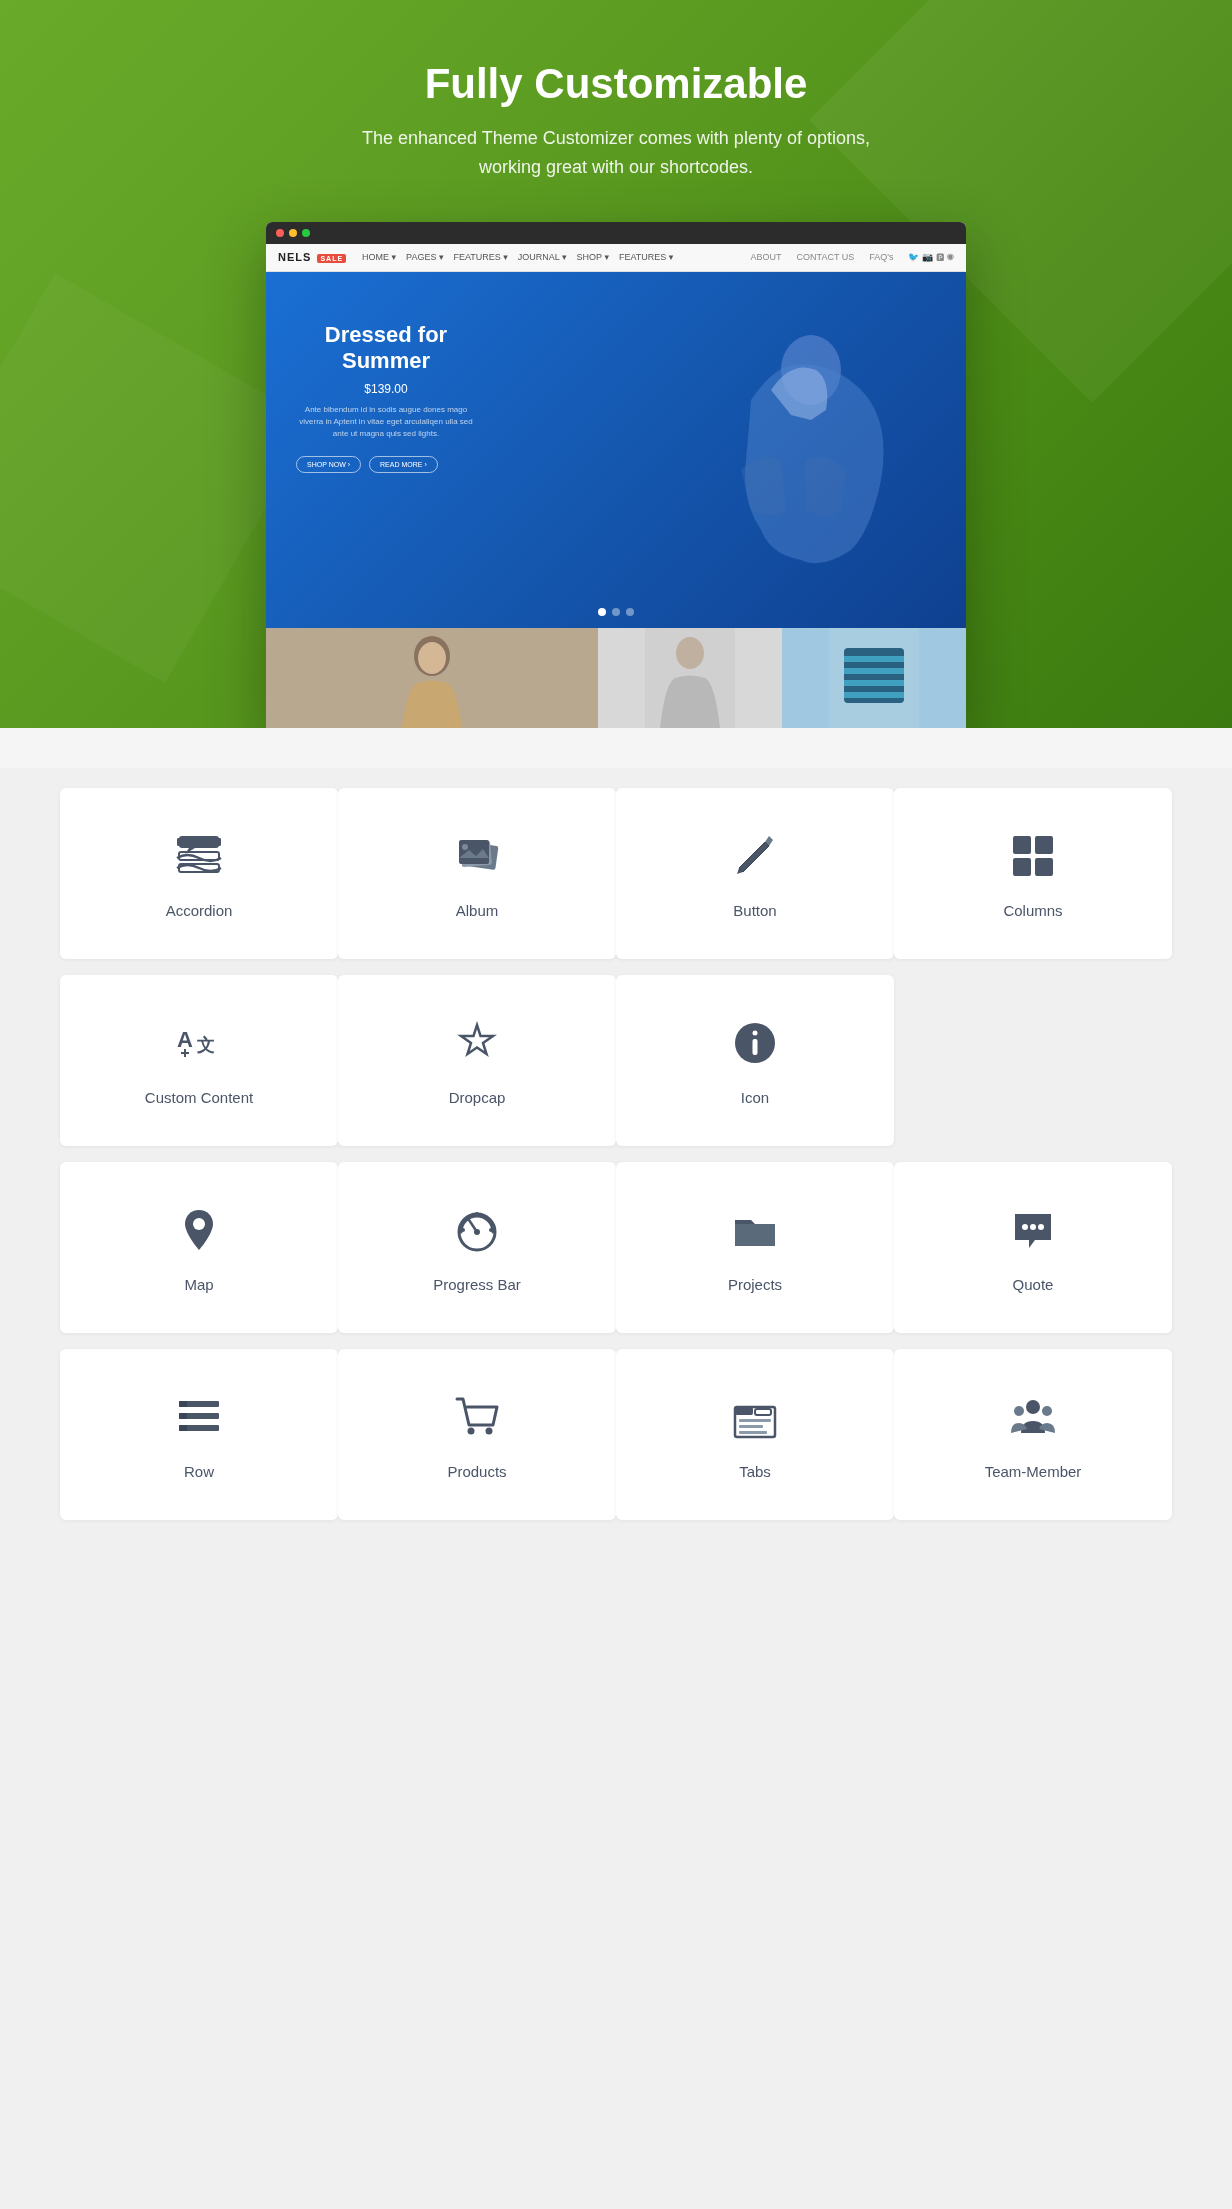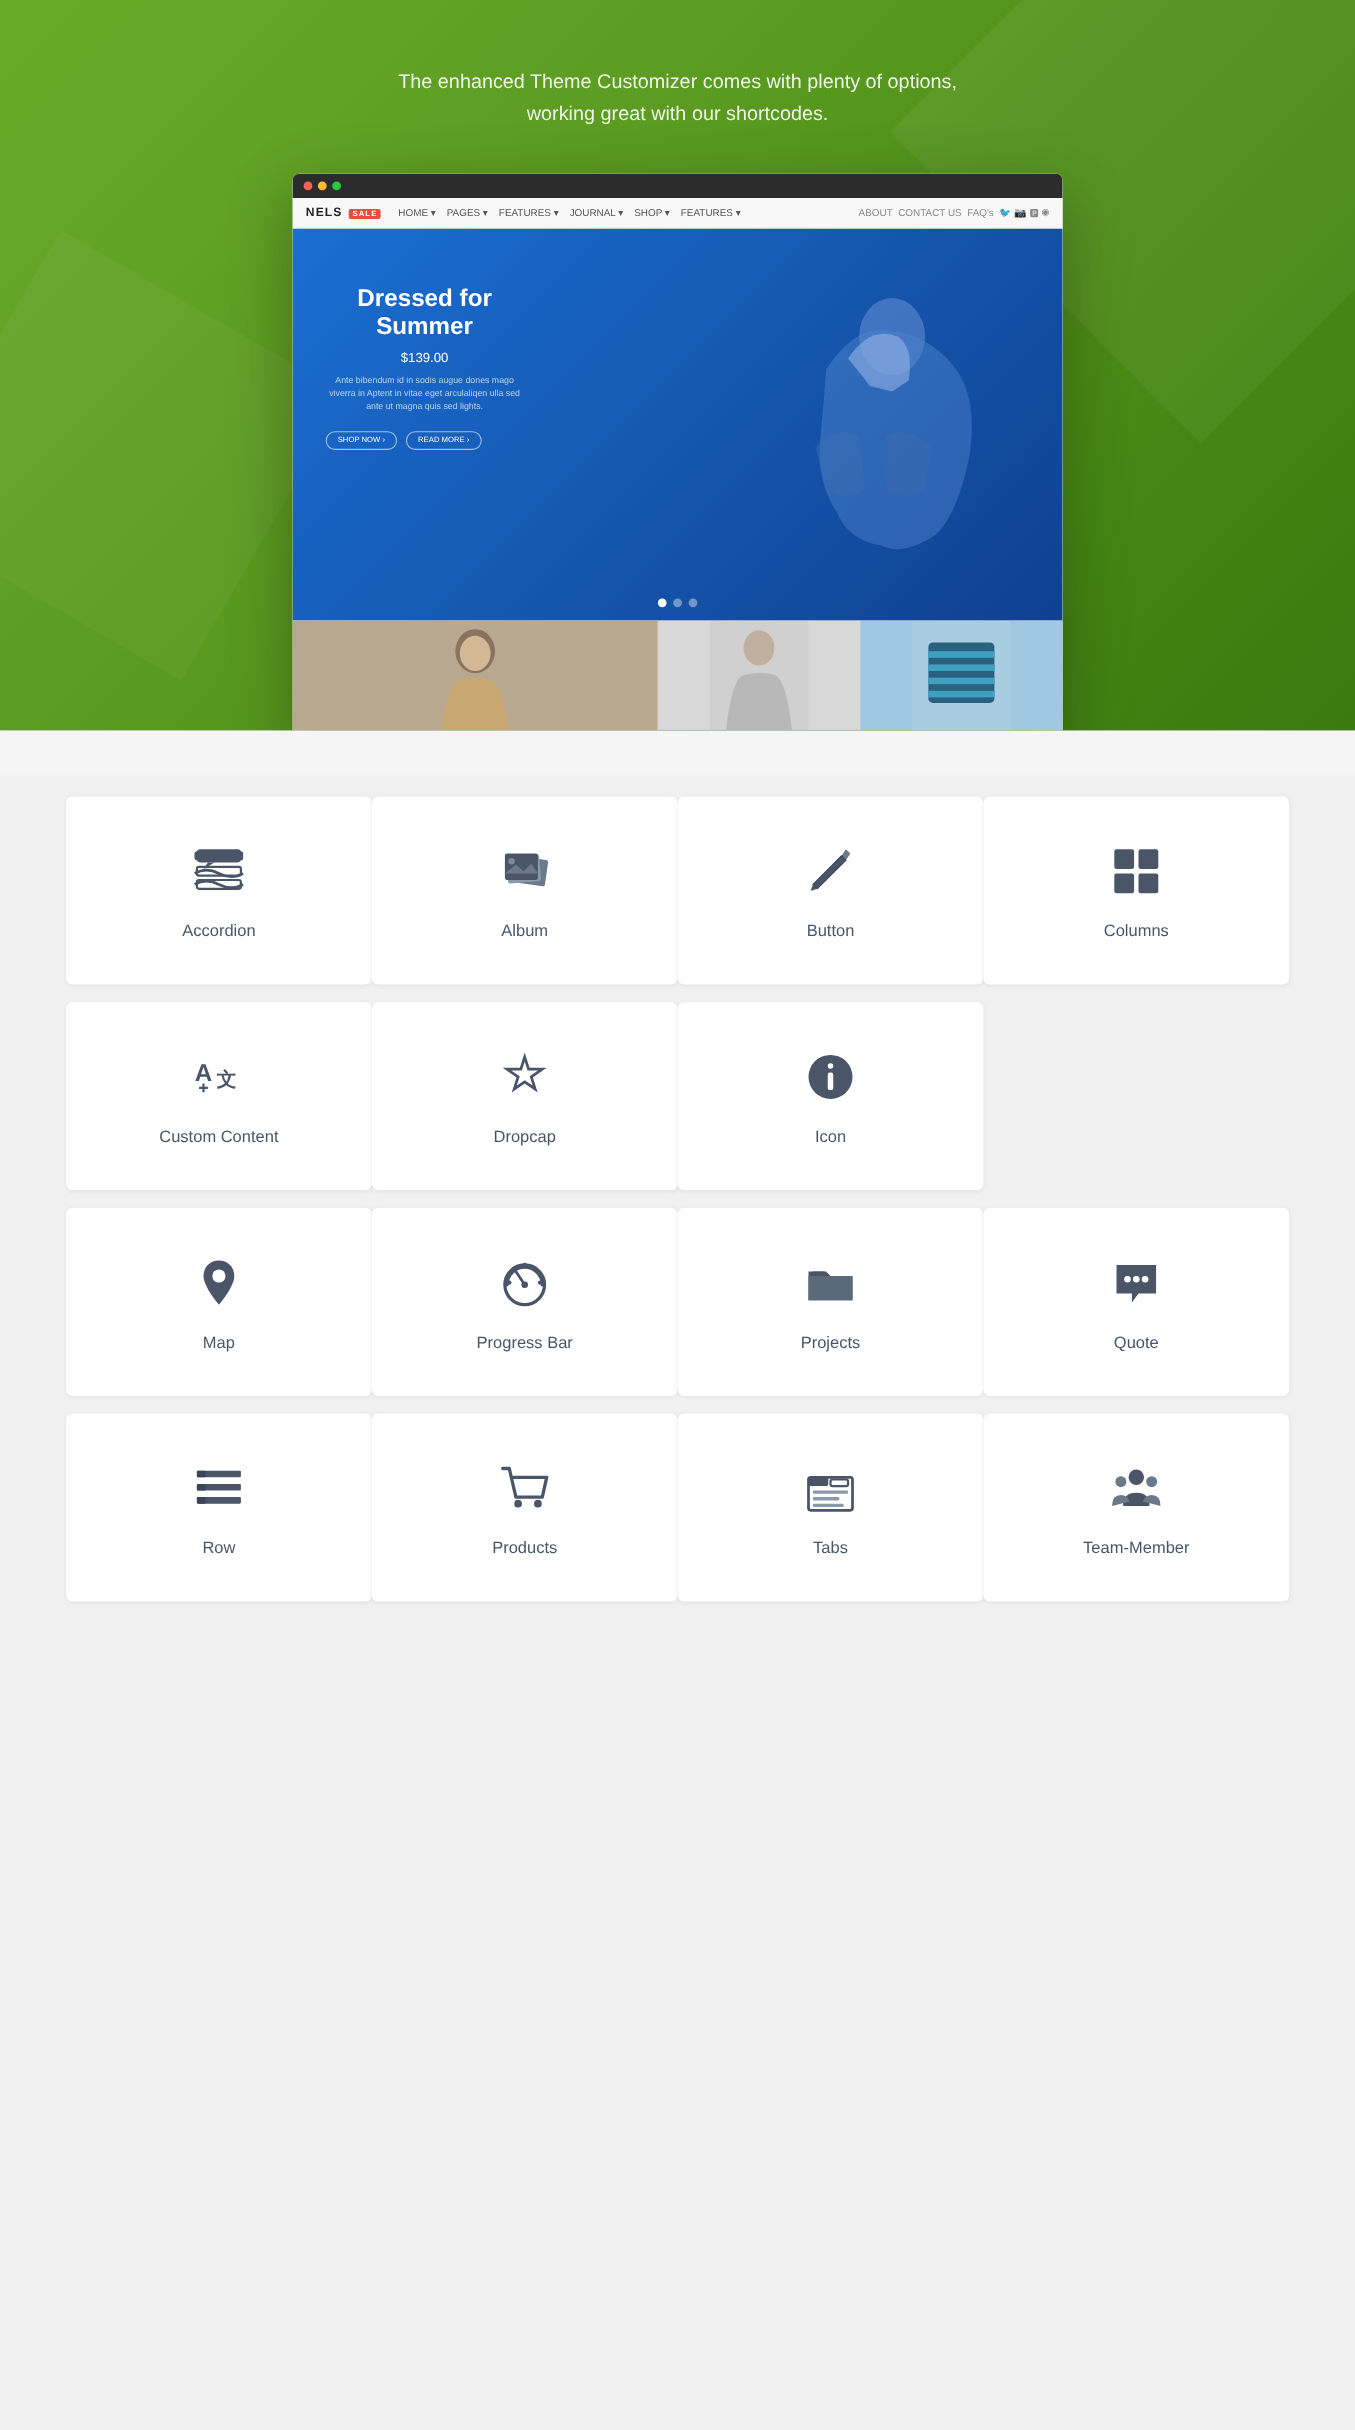--- a/index.html
+++ b/index.html
@@ -110,21 +110,21 @@
     }
     .browser-nav-links {
       display: flex;
       gap: 10px;
       font-size: 9px;
       color: #555;
     }
     .browser-nav-social {
       margin-left: auto;
       display: flex;
-      gap: 5px;
+      gap: 15px;
       font-size: 9px;
       color: #888;
     }
     .browser-hero {
       background: linear-gradient(135deg, #1a6fd4 0%, #1558b0 50%, #0f4090 100%);
       height: 356px;
       position: relative;
       overflow: hidden;
       padding-left: 16px;
     }
@@ -270,20 +270,21 @@
       font-size: 15px;
       color: #4a5568;
       font-weight: 400;
       text-align: center;
     }
   </style>
 </head>
 <body>
 
 <section class="hero">
+  <h1 class="hero-title">Fully Customizable</h1>
   <p class="hero-subtitle">The enhanced Theme Customizer comes with plenty of options, working great with our shortcodes.</p>
 
   <div class="browser-mockup">
     <div class="browser-bar">
       <div class="browser-dot red"></div>
       <div class="browser-dot yellow"></div>
       <div class="browser-dot green"></div>
     </div>
     <div class="browser-nav">
       <span class="browser-nav-logo">NELS <span>SALE</span></span>

